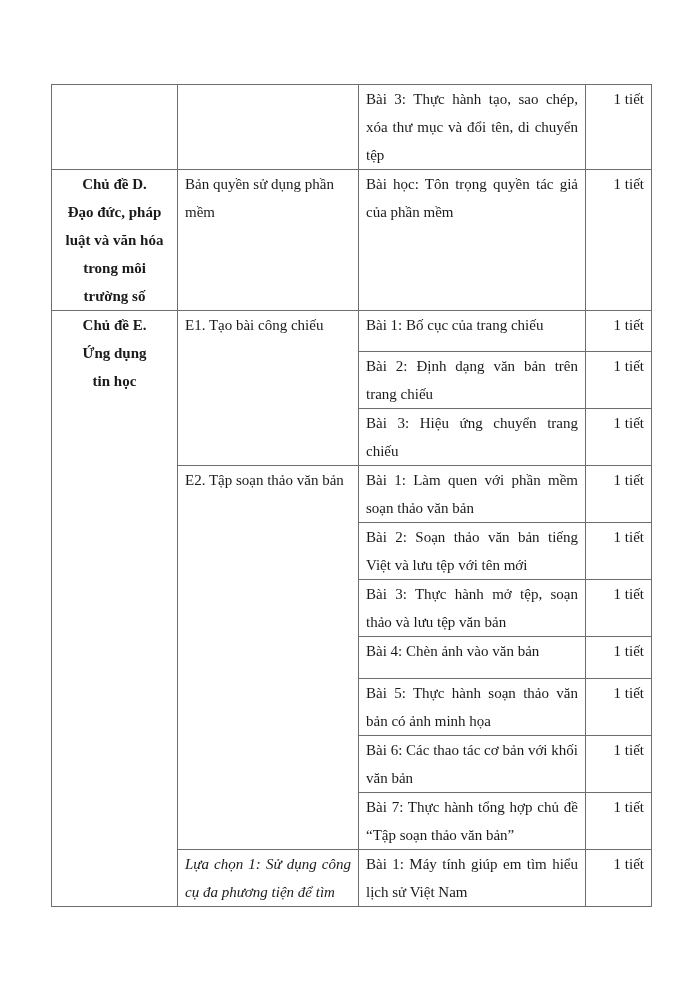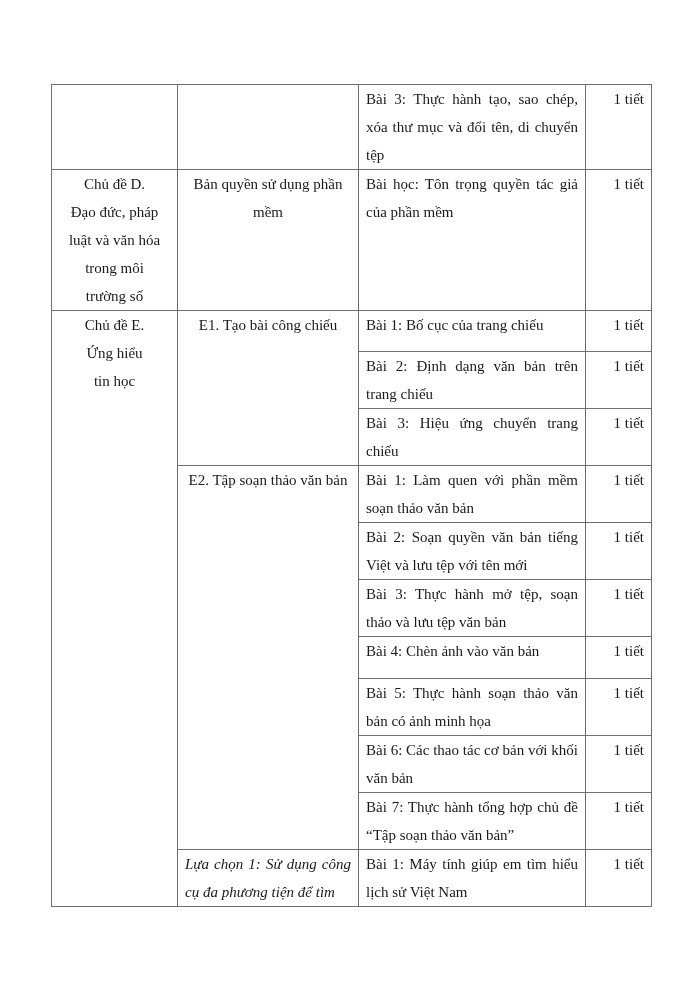--- a/index.html
+++ b/index.html
@@ -11,22 +11,22 @@
     border-collapse: collapse; table-layout: fixed;
     width: 600px;
   }
   table.curriculum td {
     border: 1.3px solid #6e6e6e;
     vertical-align: top;
     font-size: 15px;
     line-height: 28px;
     padding: 0 7px;
   }
-  td.topic { text-align: center; font-weight: normal; padding-top: 0; }
-  td.unit { text-align: center; }
+  td.topic { text-align: center; font-weight: bold; padding-top: 0; }
+  td.unit { text-align: left; }
   td.unit.italic { font-style: italic; text-align: justify; text-align-last: left; }
   td.lesson { text-align: justify; text-align-last: left; }
   td.periods { text-align: right; }
   td.empty { }
   .topic-line { display: block; }
 </style>
 </head>
 <body>
 
 <div class="page">
@@ -52,42 +52,42 @@
             <span class="topic-line">trong môi</span>
             <span class="topic-line">trường số</span>
           </td>
           <td class="unit" rowspan="1">Bản quyền sử dụng phần mềm</td>
           <td class="lesson">Bài học: Tôn trọng quyền tác giả của phần mềm</td>
           <td class="periods">1 tiết</td>
         </tr>
         <tr style="height: 41px;">
           <td class="topic" rowspan="11">
             <span class="topic-line">Chủ đề E.</span>
-            <span class="topic-line">Ứng hiểu</span>
+            <span class="topic-line">Ứng dụng</span>
             <span class="topic-line">tin học</span>
           </td>
           <td class="unit" rowspan="3">E1. Tạo bài công chiếu</td>
           <td class="lesson">Bài 1: Bố cục của trang chiếu</td>
           <td class="periods">1 tiết</td>
         </tr>
         <tr style="height: 56px;">
           <td class="lesson">Bài 2: Định dạng văn bản trên trang chiếu</td>
           <td class="periods">1 tiết</td>
         </tr>
         <tr style="height: 56px;">
           <td class="lesson">Bài 3: Hiệu ứng chuyển trang chiếu</td>
           <td class="periods">1 tiết</td>
         </tr>
         <tr style="height: 56px;">
           <td class="unit" rowspan="7">E2. Tập soạn thảo văn bản</td>
           <td class="lesson">Bài 1: Làm quen với phần mềm soạn thảo văn bản</td>
           <td class="periods">1 tiết</td>
         </tr>
         <tr style="height: 56px;">
-          <td class="lesson">Bài 2: Soạn quyền văn bản tiếng Việt và lưu tệp với tên mới</td>
+          <td class="lesson">Bài 2: Soạn thảo văn bản tiếng Việt và lưu tệp với tên mới</td>
           <td class="periods">1 tiết</td>
         </tr>
         <tr style="height: 56px;">
           <td class="lesson">Bài 3: Thực hành mở tệp, soạn thảo và lưu tệp văn bản</td>
           <td class="periods">1 tiết</td>
         </tr>
         <tr style="height: 42px;">
           <td class="lesson">Bài 4: Chèn ảnh vào văn bản</td>
           <td class="periods">1 tiết</td>
         </tr>

